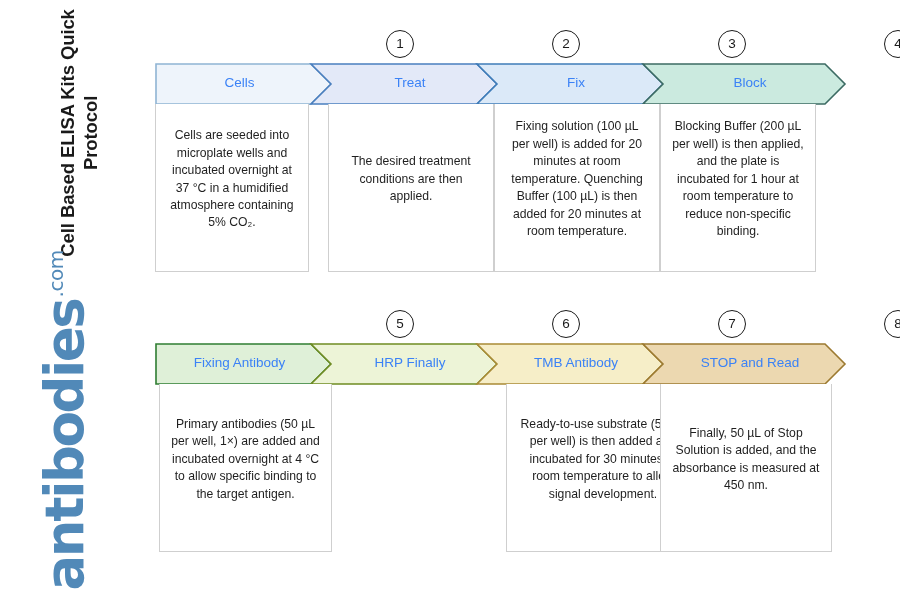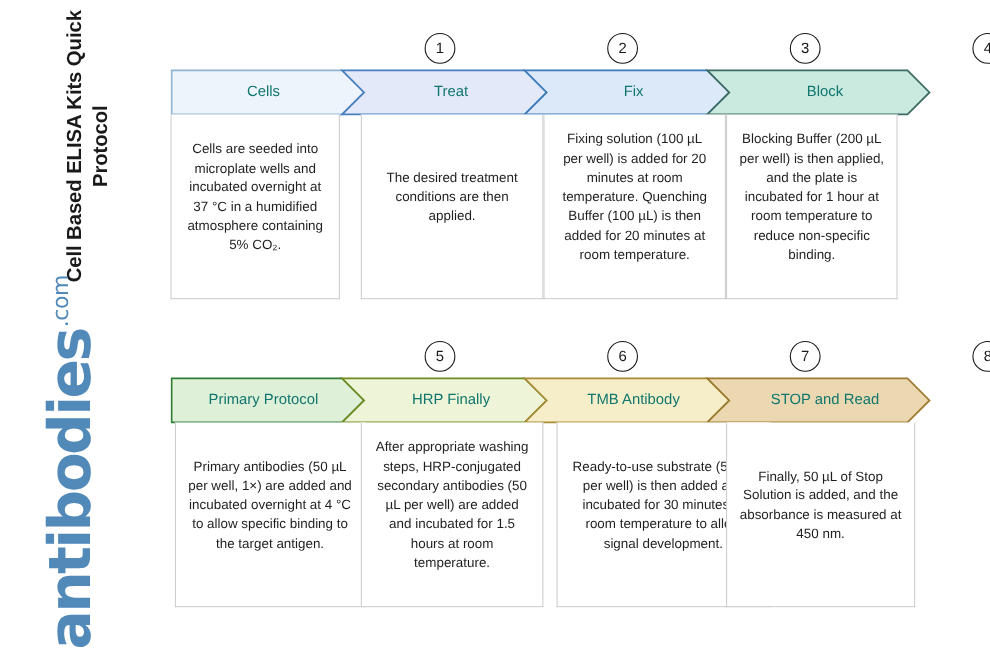--- a/index.html
+++ b/index.html
@@ -91,21 +91,21 @@
     height: 42px;
   }
   .chevron {
     position: absolute;
     top: 0;
     height: 42px;
     display: flex;
     align-items: center;
     justify-content: center;
     font-size: 13.5px;
-    color: #0f766e;
+    color: #3b82f6;
     padding-left: 8px;
     padding-right: 16px;
     text-align: center;
     line-height: 1.2;
   }
 
   .desc-strip {
     position: relative;
     width: 690px;
     height: 168px;
@@ -186,33 +186,30 @@
       <div class="step-badge" style="left:729px">8</div>
     </div>
 
     <div class="chevron-strip">
       <svg width="700" height="44" viewBox="0 0 700 44" style="position:absolute;top:0;left:0">
         <polygon id="sh-2-0" points="1,2 156,2 176,22 156,42 1,42" fill="#dff0d8" stroke="#2f7d32" stroke-width="1.6" stroke-linejoin="miter"></polygon>
         <polygon id="sh-2-1" points="156,2 322,2 342,22 322,42 156,42 176,22" fill="#edf4d7" stroke="#6f8c23" stroke-width="1.6" stroke-linejoin="miter"></polygon>
         <polygon id="sh-2-2" points="322,2 488,2 508,22 488,42 322,42 342,22" fill="#f6eec8" stroke="#a98b36" stroke-width="1.6" stroke-linejoin="miter"></polygon>
         <polygon id="sh-2-3" points="488,2 670,2 690,22 670,42 488,42 508,22" fill="#ecd8b0" stroke="#9c7a31" stroke-width="1.6" stroke-linejoin="miter"></polygon>
       </svg>
-      <div class="chevron" style="left:1px;width:175px">Primary Protocol</div>
+      <div class="chevron" style="left:1px;width:175px">Fixing Antibody</div>
       <div class="chevron" style="left:176px;width:166px">HRP Finally</div>
       <div class="chevron" style="left:342px;width:166px">TMB Antibody</div>
       <div class="chevron" style="left:508px;width:182px">STOP and Read</div>
     </div>
 
     <div class="desc-strip">
       <div class="desc-cell" style="left:4px;width:173px">
         <span class="desc-text">Primary antibodies (50 µL per well, 1×) are added and incubated overnight at 4 °C to allow specific binding to the target antigen.</span>
       </div>
-      <div class="desc-cell" style="left:173px;width:166px">
-        <span class="desc-text">After appropriate washing steps, HRP-conjugated secondary antibodies (50 µL per well) are added and incubated for 1.5 hours at room temperature.</span>
-      </div>
       <div class="desc-cell" style="left:351px;width:194px">
         <span class="desc-text">Ready-to-use substrate (50 µL per well) is then added and incubated for 30 minutes at room temperature to allow signal development.</span>
       </div>
       <div class="desc-cell" style="left:505px;width:172px">
         <span class="desc-text">Finally, 50 µL of Stop Solution is added, and the absorbance is measured at 450 nm.</span>
       </div>
     </div>
   </div>
 
 </div>

